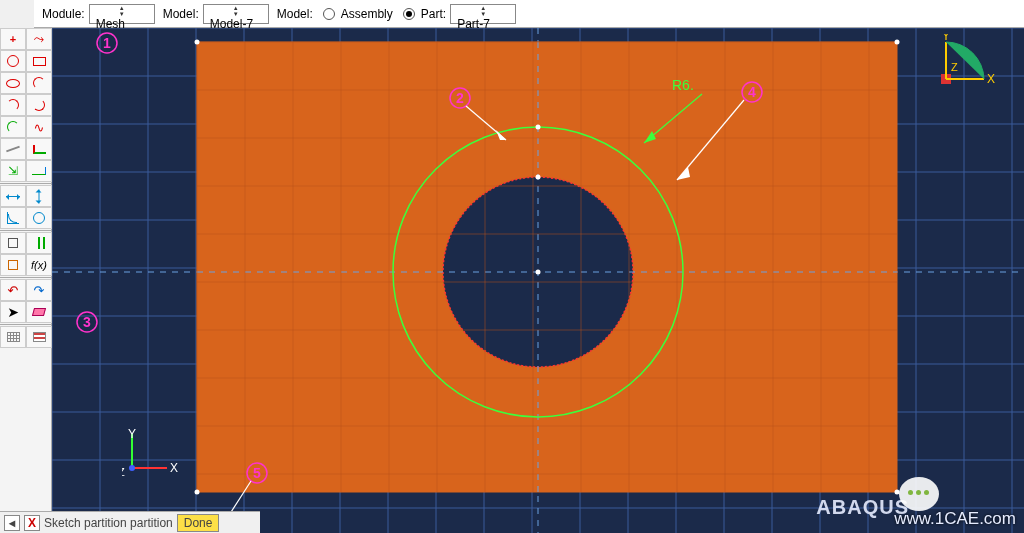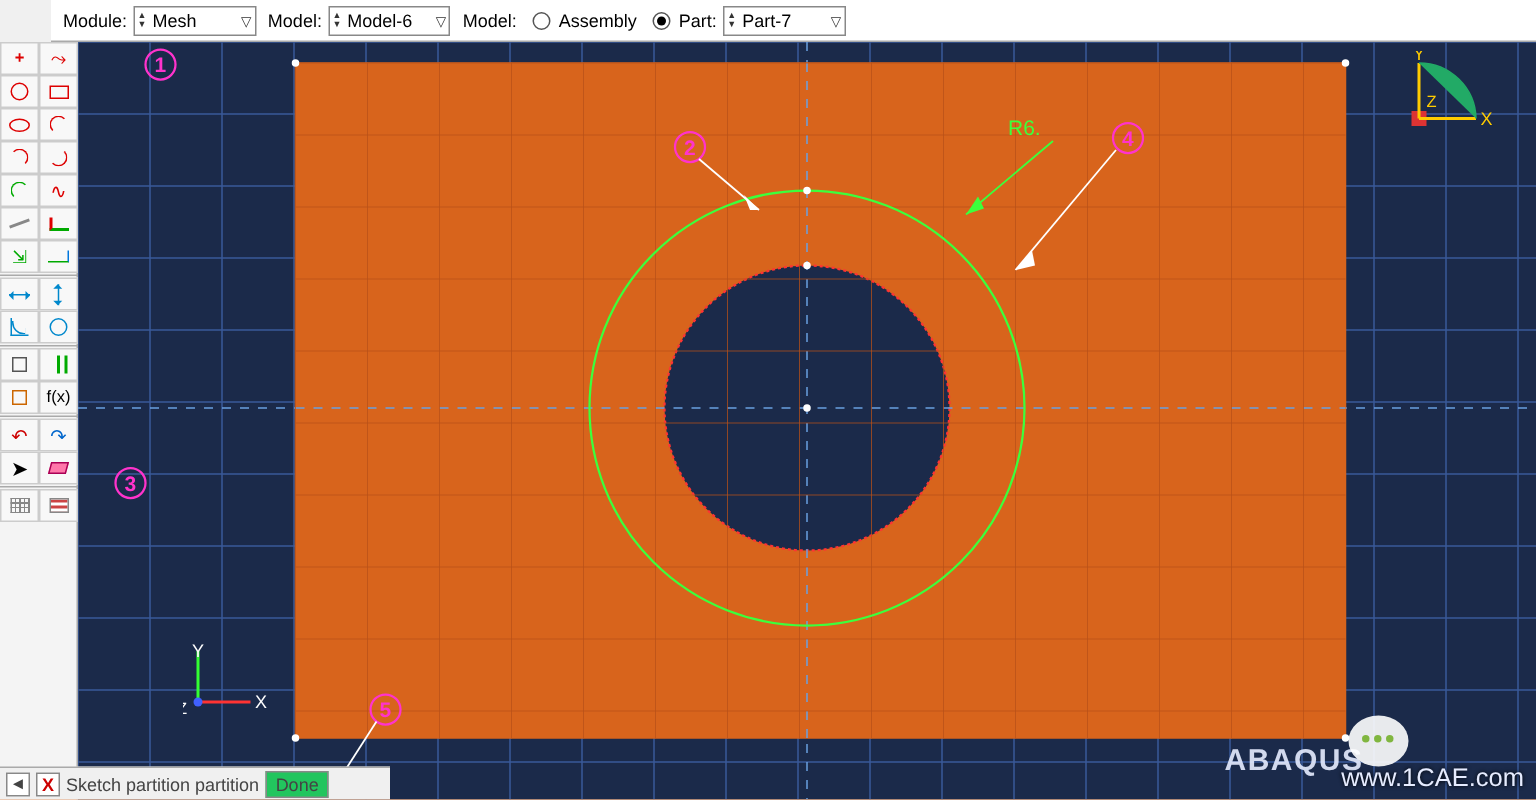--- a/index.html
+++ b/index.html
@@ -1,21 +1,21 @@
 <!DOCTYPE html>
 <html><head>
 <meta charset="utf-8">
 <style>
 * { box-sizing: border-box; margin: 0; padding: 0; }
 body { font-family: Arial, sans-serif; font-size: 12px; background: #f0f0f0; overflow: hidden; width: 1024px; height: 533px; position: relative; }
 
 
 .context-bar { height: 28px; background: #fff; border-bottom: 1px solid #aaa; display: flex; align-items: center; padding: 0 4px; gap: 4px; margin-left: 34px; }
 .context-bar label { color: #000; font-size: 12px; margin-left: 4px; }
-.select-wrap { display: inline-flex; align-items: center; border: 1px solid #888; background: #fff; height: 20px; padding: 0 2px; }
+.select-wrap { display: inline-flex; align-items: center; border: 1px solid #888; background: #fff; height: 20px; padding: 0 2px; flex-direction: column; }
 .select-wrap .arrows { display:flex; flex-direction:column; font-size:6px; line-height:6px; color:#333; cursor:pointer; }
 .select-wrap .val { min-width: 60px; padding: 0 4px; font-size: 12px; }
 .select-wrap .drop { font-size: 9px; color:#333; padding-left:3px; cursor:pointer;}
 .radio { width:12px; height:12px; border:1px solid #555; border-radius:50%; display:inline-block; margin:0 2px 0 6px; position:relative; cursor:pointer; }
 .radio.checked::after { content:""; position:absolute; top:2px; left:2px; width:6px; height:6px; background:#000; border-radius:50%; }
 
 
 .toolbox { position:absolute; top:28px; left:0; width:52px; background:#f4f4f4; border-right:1px solid #aaa; height:505px; }
 .tool-grid { display:grid; grid-template-columns: 26px 26px; }
 .tool-btn { width:26px; height:22px; border:1px solid #ccc; background:#f8f8f8; display:flex; align-items:center; justify-content:center; font-size:11px; cursor:pointer; position:relative; }
@@ -33,21 +33,21 @@
 .ic-ext { width:14px; height:8px; border-bottom:1.5px solid #0a0; border-right:1.5px solid #07d; }
 .ic-proj { color:#0a0; font-size:12px; }
 .ic-dimh { width:14px; height:0; border-top:1.5px solid #08c; position:relative; }
 .ic-dimh::before,.ic-dimh::after{content:"";position:absolute;top:-3px;width:0;height:0;border:3px solid transparent;}
 .ic-dimh::before{left:-3px;border-right-color:#08c;}
 .ic-dimh::after{right:-3px;border-left-color:#08c;}
 .ic-ang { width:12px;height:12px;border-left:1.5px solid #08c;border-bottom:1.5px solid #08c;position:relative;}
 .ic-ang::after{content:"";position:absolute;left:0;bottom:0;width:8px;height:8px;border:1.5px solid #08c;border-top:none;border-right:none;border-radius:0 0 0 8px;}
 .ic-constr1 { width:10px;height:10px;border:1.5px solid #555;}
 .ic-constr2 { width:2px;height:12px;background:#0a0;box-shadow:5px 0 0 #0a0;}
-.ic-fx { font-size:11px; color:#000; }
+.ic-fx { font-style:italic; font-size:11px; color:#000; }
 .ic-undo { font-size:13px; color:#c00; }
 .ic-redo { font-size:13px; color:#06c; }
 .ic-arrow { font-size:14px; color:#000; }
 .ic-eraser { width:12px;height:8px;background:#f7a;border:1px solid #a05;transform:skewX(-15deg);}
 .ic-grid1 { width:13px;height:10px;background:repeating-linear-gradient(0deg,#888 0 1px,transparent 1px 3px),repeating-linear-gradient(90deg,#888 0 1px,transparent 1px 3px);}
 .ic-grid2 { width:13px;height:10px;background:#fff;border:1px solid #888;background-image:linear-gradient(#c44 50%,transparent 50%);background-size:4px 4px;}
 
 
 .viewport { position:absolute; top:28px; left:52px; right:0; bottom:0; background:#1b2a4a; overflow:hidden; }
 .grid-major line { stroke:#3a5a9a; stroke-width:1; }
@@ -72,37 +72,37 @@
 .wm2 { position:absolute; right:8px; bottom:4px; color:#e6ecff; font-size:17px; font-weight:normal; text-shadow:0 0 3px #000; }
 .brand { position:absolute; right:115px; bottom:14px; color:#e6ecff; font-size:20px; letter-spacing:1px; font-weight:bold; opacity:0.9; }
 .chat-ic { position:absolute; right:85px; bottom:22px; width:40px; height:34px; background:#fff; border-radius:50%; opacity:0.9; }
 .chat-ic::after{content:"";position:absolute;bottom:-4px;right:9px;width:0;height:0;border:6px solid transparent;border-top-color:#fff;}
 .chat-dots{position:absolute;top:13px;left:9px;width:5px;height:5px;background:#8cc63f;border-radius:50%;box-shadow:8px 0 0 #8cc63f,16px 0 0 #8cc63f;}
 
 
 .prompt-bar { position:absolute; left:0; bottom:0; height:22px; background:#f0f0f0; display:flex; align-items:center; gap:4px; padding:0 4px; border-top:1px solid #aaa; color:#444; font-size:12px; width:260px; overflow:hidden;}
 .prompt-bar .back { width:16px;height:16px;border:1px solid #888;background:#fff;display:flex;align-items:center;justify-content:center;font-size:11px;cursor:pointer;}
 .prompt-bar .x { width:16px;height:16px;border:1px solid #888;background:#fff;color:#c00;display:flex;align-items:center;justify-content:center;font-weight:bold;cursor:pointer;}
-.prompt-bar .done { border:1px solid #888;background:#22c55e;padding:1px 6px;cursor:pointer;}
+.prompt-bar .done { border:1px solid #888;background:#fde047;padding:1px 6px;cursor:pointer;}
 </style>
 </head>
 <body>
 
 <div class="context-bar">
   <label>Module:</label>
   <div class="select-wrap">
     <span class="arrows">▲<br>▼</span>
     <span class="val">Mesh</span>
     <span class="drop">▽</span>
   </div>
 
   <label>Model:</label>
   <div class="select-wrap">
     <span class="arrows">▲<br>▼</span>
-    <span class="val">Model-6</span>
+    <span class="val">Model-7</span>
     <span class="drop">▽</span>
   </div>
 
   <label>Model:</label>
   <span class="radio"></span>
   <span>Assembly</span>
   <span class="radio checked"></span>
   <span>Part:</span>
   <div class="select-wrap">
     <span class="arrows">▲<br>▼</span>

